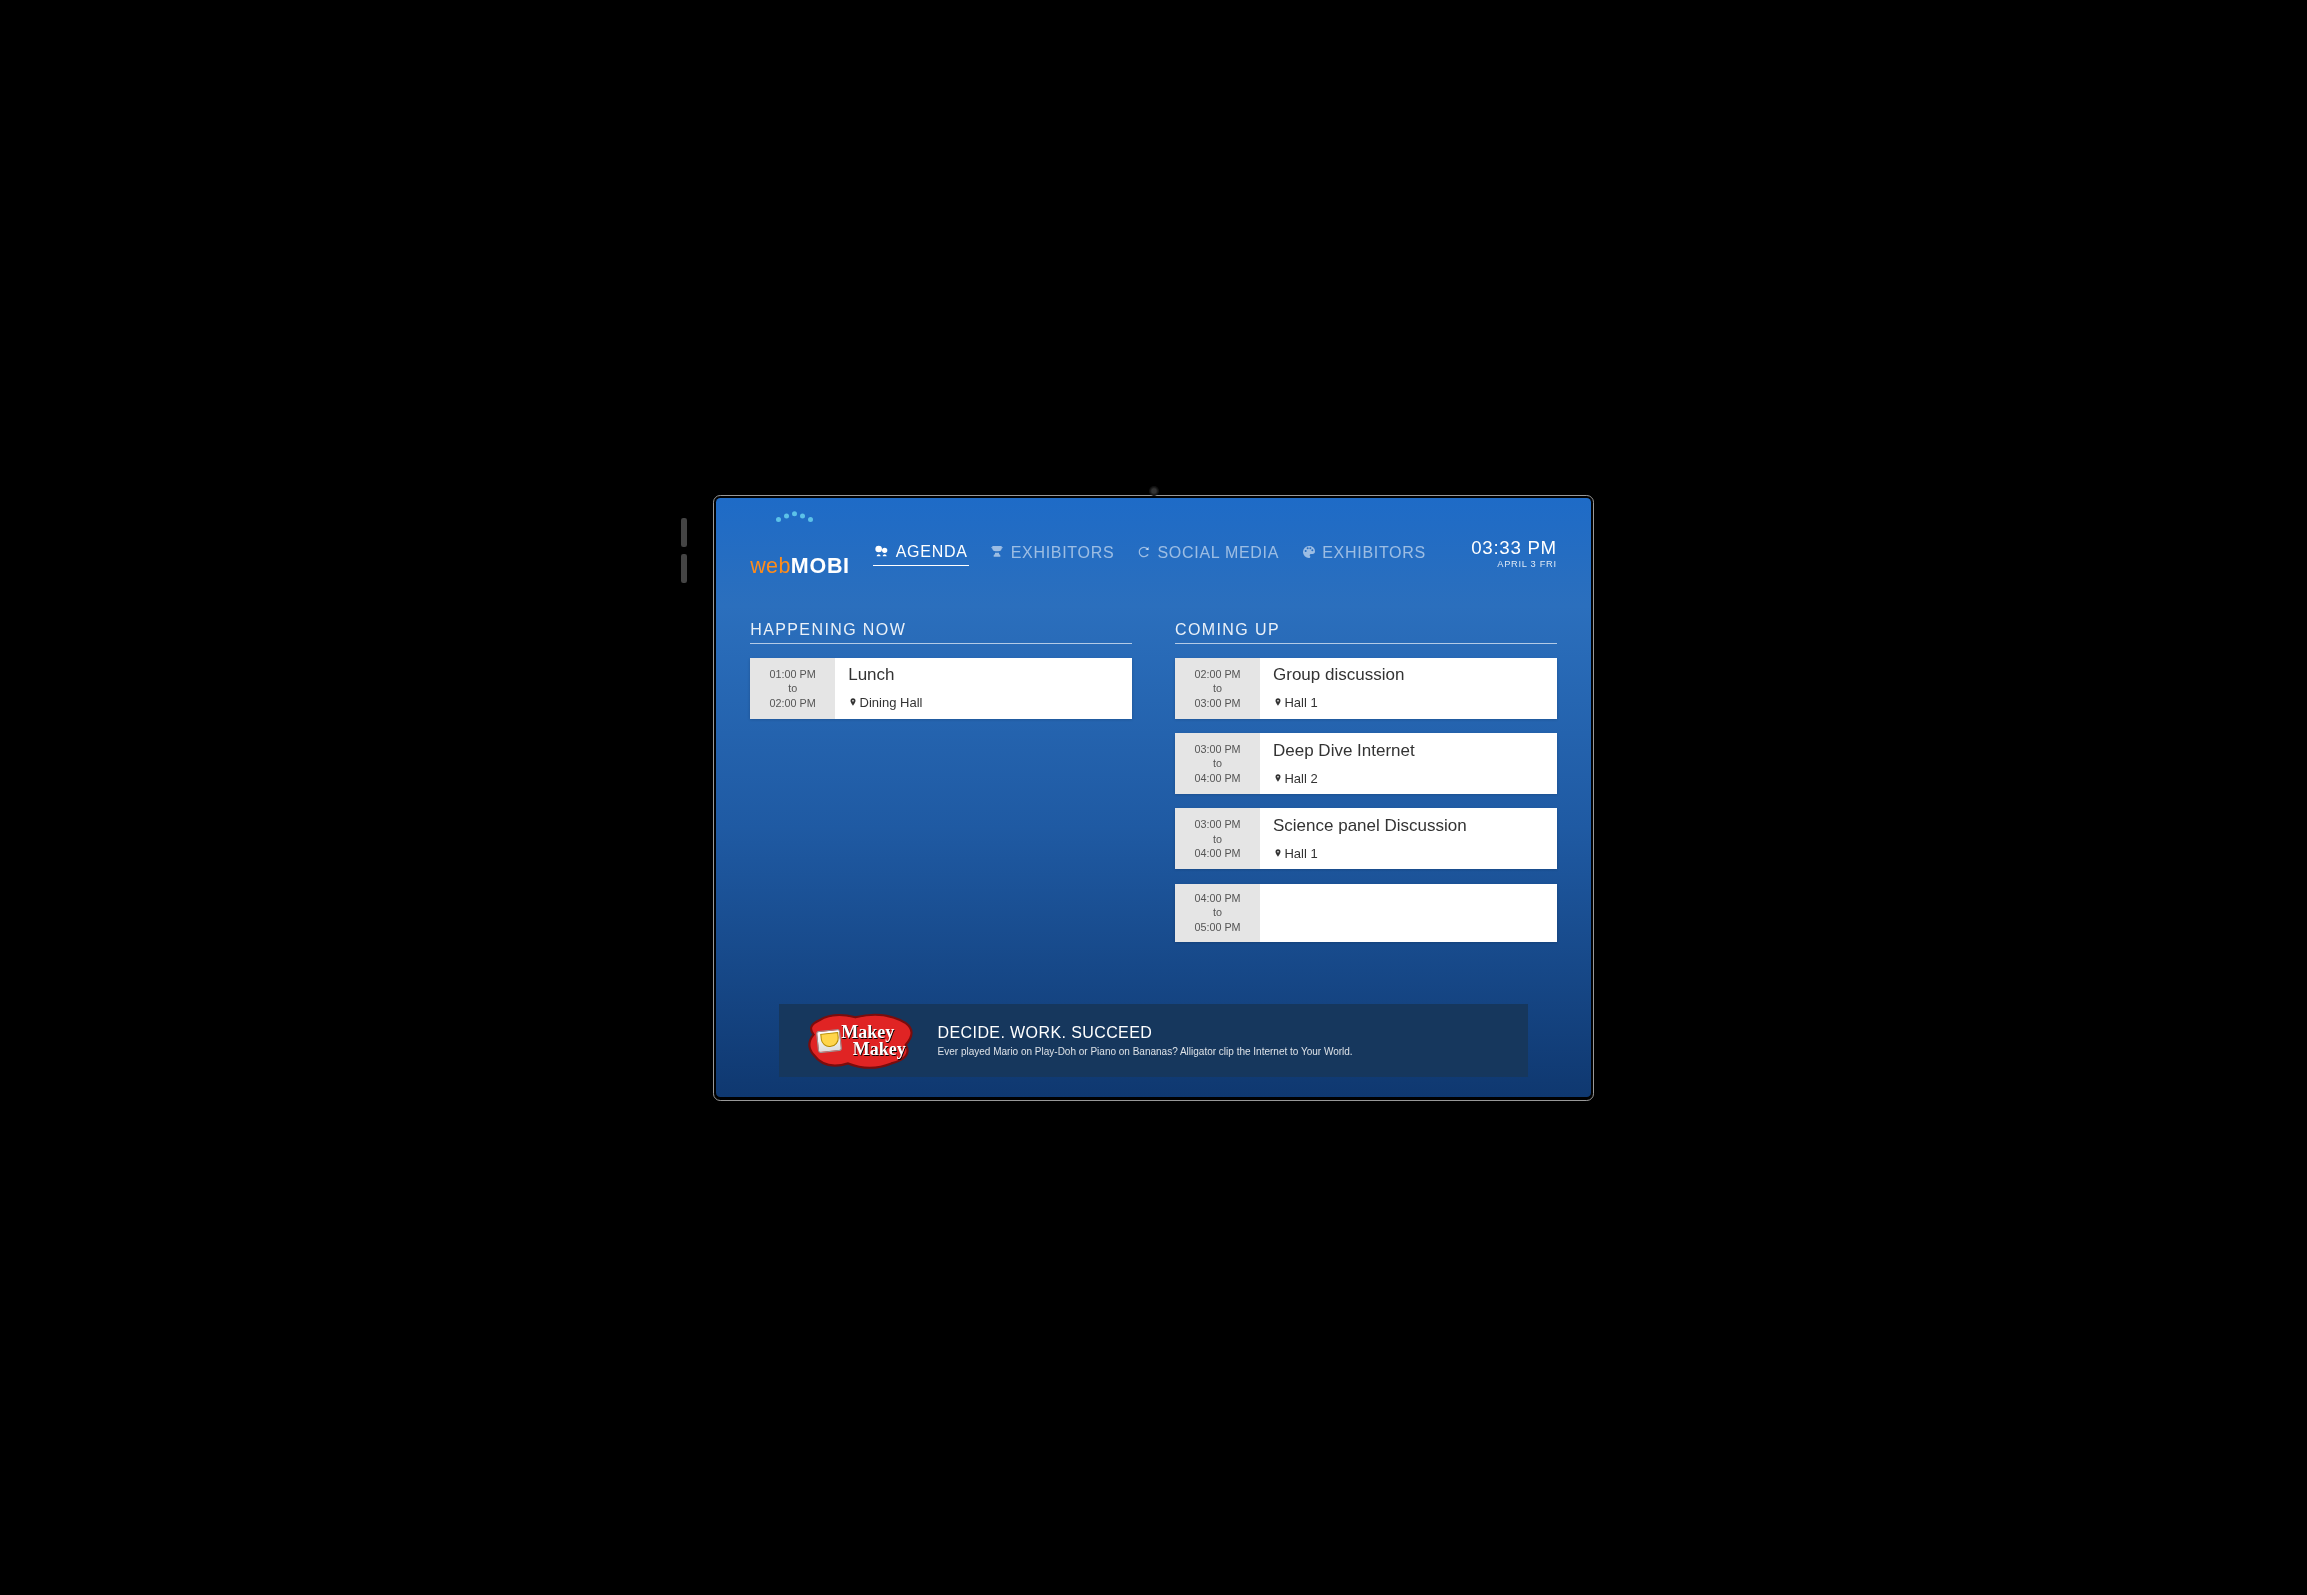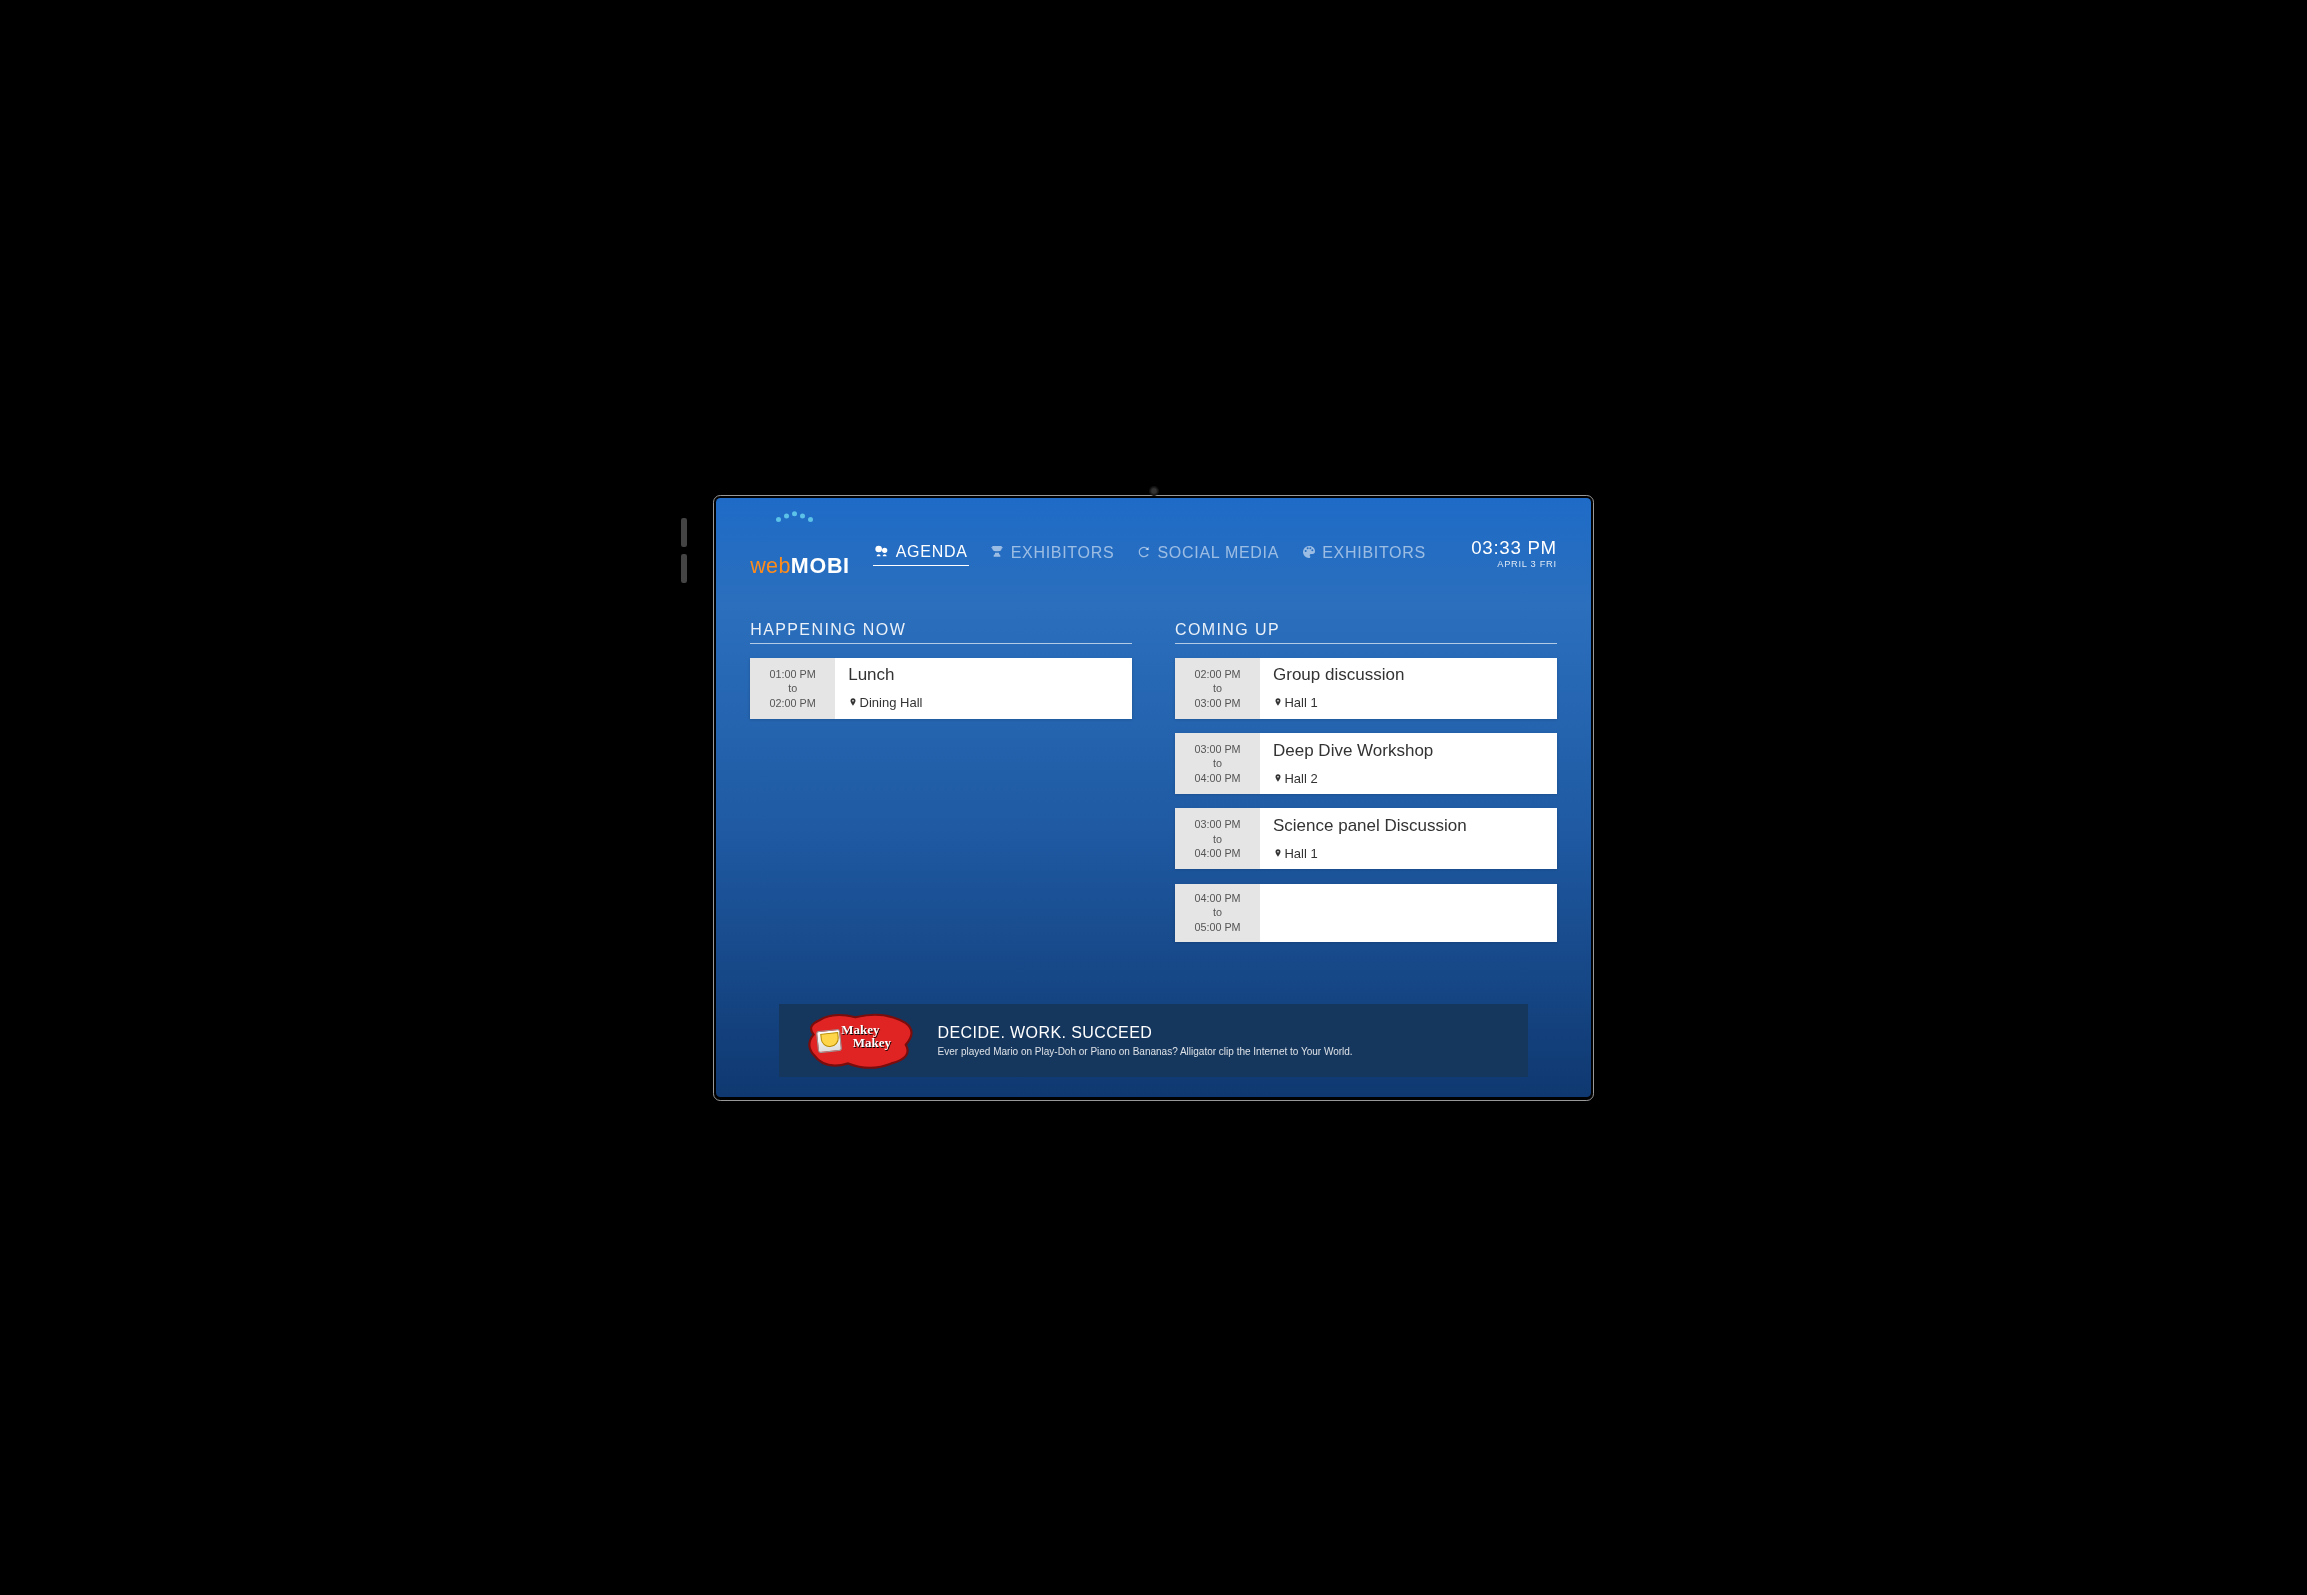--- a/index.html
+++ b/index.html
@@ -184,21 +184,21 @@
   .mk-blob {
     position: absolute;
     inset: 0;
   }
   .mk-text {
     position: absolute;
     top: 11.5px;
     left: 36px;
     font-family: "Comic Sans MS", cursive;
     font-weight: 700;
-    font-size: 13px;
+    font-size: 18px;
     color: #fff;
     line-height: 0.95;
     text-shadow: 0.7px 0.7px 0 #000;
   }
   .mk-sub { display:block; margin-left: 11.5px; }
   .mk-key {
     position: absolute;
     left: 11.5px;
     top: 17px;
     width: 24.4px;
@@ -328,21 +328,21 @@
             </div>
           </div>
 
           <div class="card">
             <div class="timecol">
               <span>03:00 PM</span>
               <span>to</span>
               <span>04:00 PM</span>
             </div>
             <div class="body">
-              <div class="title">Deep Dive Workshop</div>
+              <div class="title">Deep Dive Internet</div>
               <div class="loc">
                 <svg viewBox="0 0 24 24">
                     <path d="M12 2a6 6 0 00-6 6c0 4 6 12 6 12s6-8 6-12a6 6 0 00-6-6zm0 8a2 2 0 110-4 2 2 0 010 4z"></path>
                   </svg>
                 <span>Hall 2</span>
               </div>
             </div>
           </div>
 
           <div class="card">

